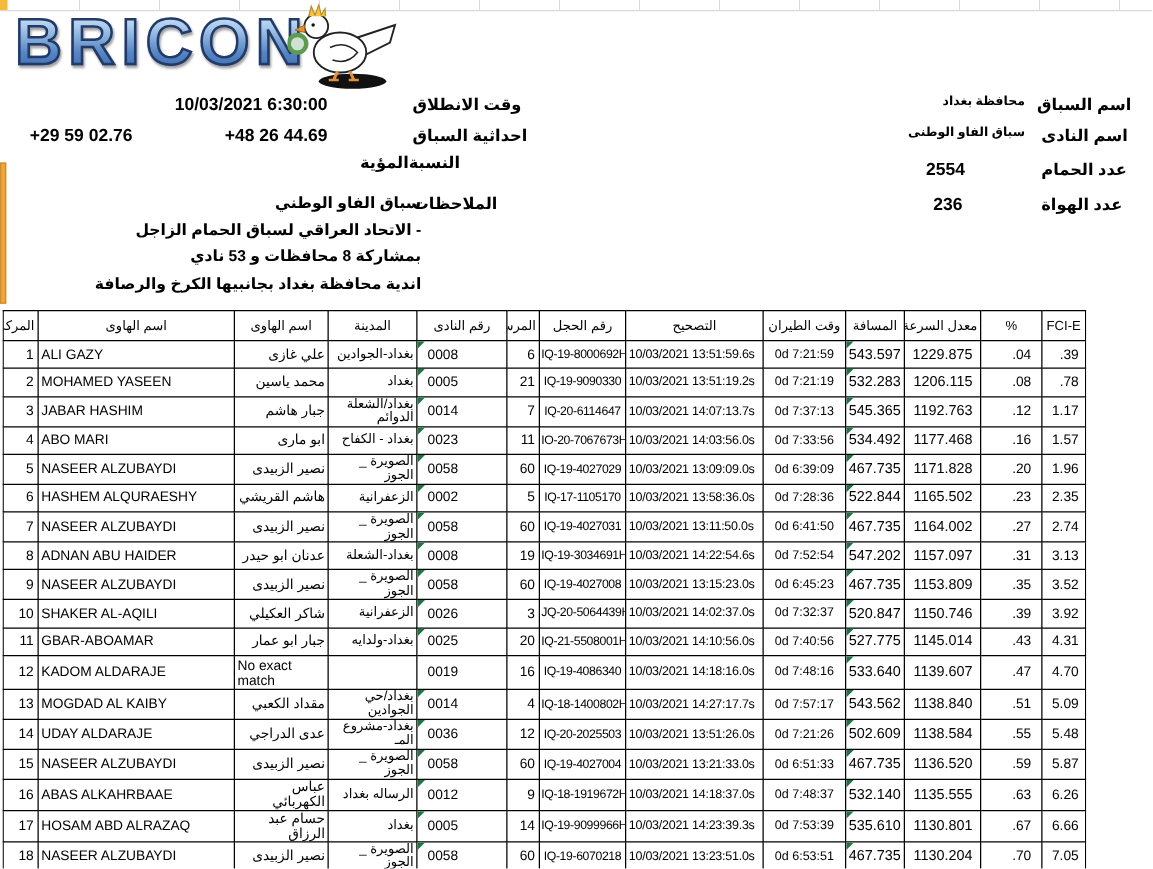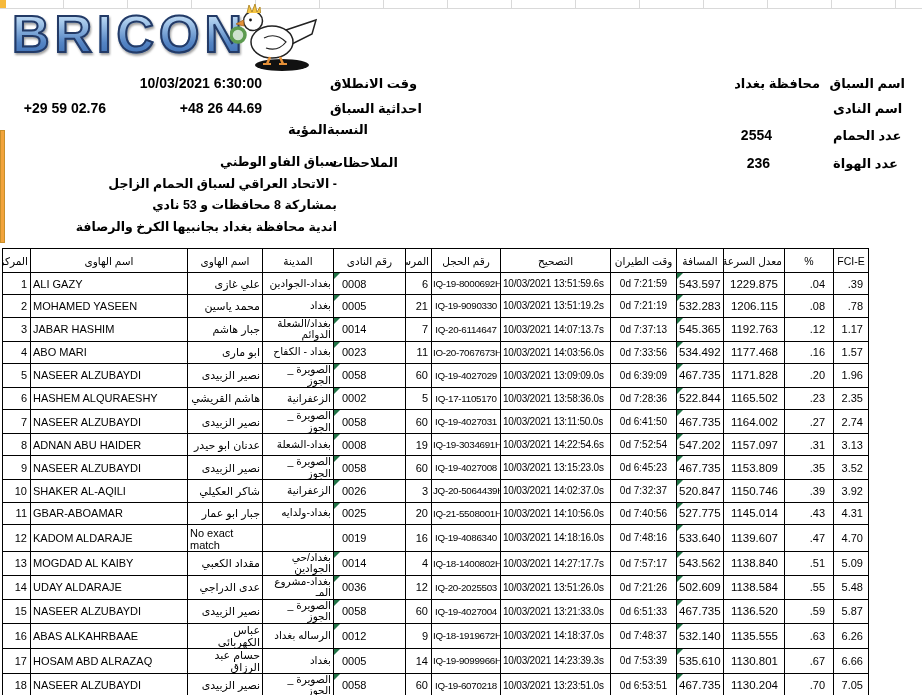--- a/index.html
+++ b/index.html
@@ -19,21 +19,21 @@
   .logo{
     position:absolute;left:12px;top:4px;height:62px;
     font-size:52px;font-weight:800;letter-spacing:5px;line-height:60px;
     background:linear-gradient(180deg,#e8f2fb 0%,#a9cbec 28%,#5585c4 62%,#2d5fa8 100%);
     -webkit-background-clip:text;background-clip:text;color:transparent;
     -webkit-text-stroke:2px #233a66;
     filter:drop-shadow(1px 2px 1px rgba(80,80,80,.55));
   }
   
   .lbl{position:absolute;font-weight:bold;font-size:13px;text-align:left;direction:rtl;white-space:nowrap;}
-  .val{position:absolute;font-weight:bold;font-size:13px;text-align:right;direction:rtl;white-space:nowrap;}
+  .val{position:absolute;font-weight:bold;font-size:10px;text-align:right;direction:rtl;white-space:nowrap;}
   .val.ltr{direction:ltr;font-size:14px;}
   .notes{position:absolute;left:5px;top:152px;width:332px;text-align:right;direction:rtl;
          font-weight:bold;font-size:12.5px;line-height:21.5px;white-space:nowrap;}
   
   .tblwrap{position:absolute;left:2px;top:248px;width:867px;height:447px;overflow:hidden;}
   table.tbl{border-collapse:collapse;table-layout:fixed;width:866px;}
   .tbl th,.tbl td{
     border:1px solid #000;box-sizing:border-box;overflow:hidden;white-space:nowrap;
     padding:0 2px;position:relative;font-weight:normal;
   }
@@ -84,20 +84,21 @@
     <polygon points="13.5,18 6,22 14,24" fill="#e69138" stroke="#a86a1f" stroke-width="0.8"></polygon>
     <circle cx="8" cy="33" r="7" fill="#cfe2cf" stroke="#5d9b50" stroke-width="3.5"></circle>
     <line x1="40" y1="55" x2="37" y2="62" stroke="#e69138" stroke-width="2.5"></line>
     <line x1="50" y1="55" x2="53" y2="62" stroke="#e69138" stroke-width="2.5"></line>
     <path d="M33 62 L41 62 M49 62 L57 62" stroke="#e69138" stroke-width="2"></path>
   </svg>
 
   <div class="lbl" style="left:833px;top:76px;width:72px">اسم السباق</div>
   <div class="val" style="left:600px;top:76px;width:220px">محافظة بغداد</div>
   <div class="lbl" style="left:833px;top:101px;width:72px">اسم النادى</div>
+  <div class="val" style="left:600px;top:101px;width:220px">سباق الفاو الوطنى</div>
   <div class="lbl" style="left:833px;top:128px;width:72px">عدد الحمام</div>
   <div class="val ltr" style="left:600px;top:127px;width:172px">2554</div>
   <div class="lbl" style="left:833px;top:156px;width:72px">عدد الهواة</div>
   <div class="val ltr" style="left:600px;top:155px;width:170px">236</div>
 
   <div class="lbl" style="left:330px;top:76px;width:100px">وقت الانطلاق</div>
   <div class="val ltr" style="left:95px;top:75px;width:167px">10/03/2021 6:30:00</div>
   <div class="lbl" style="left:330px;top:101px;width:100px">احداثية السباق</div>
   <div class="val ltr" style="left:150px;top:100px;width:112px">+48 26 44.69</div>
   <div class="val ltr" style="left:0px;top:100px;width:106px">+29 59 02.76</div>

